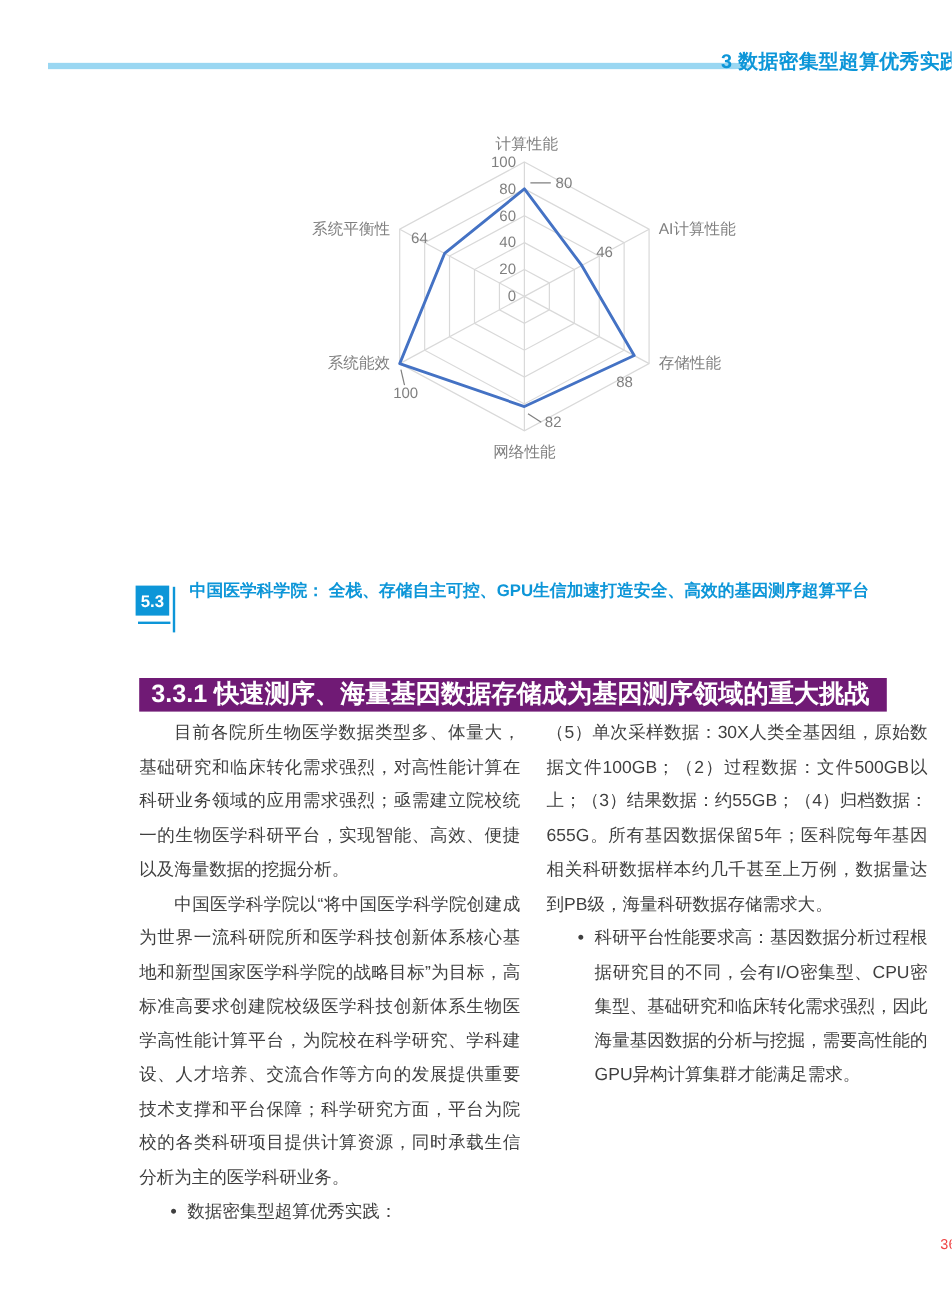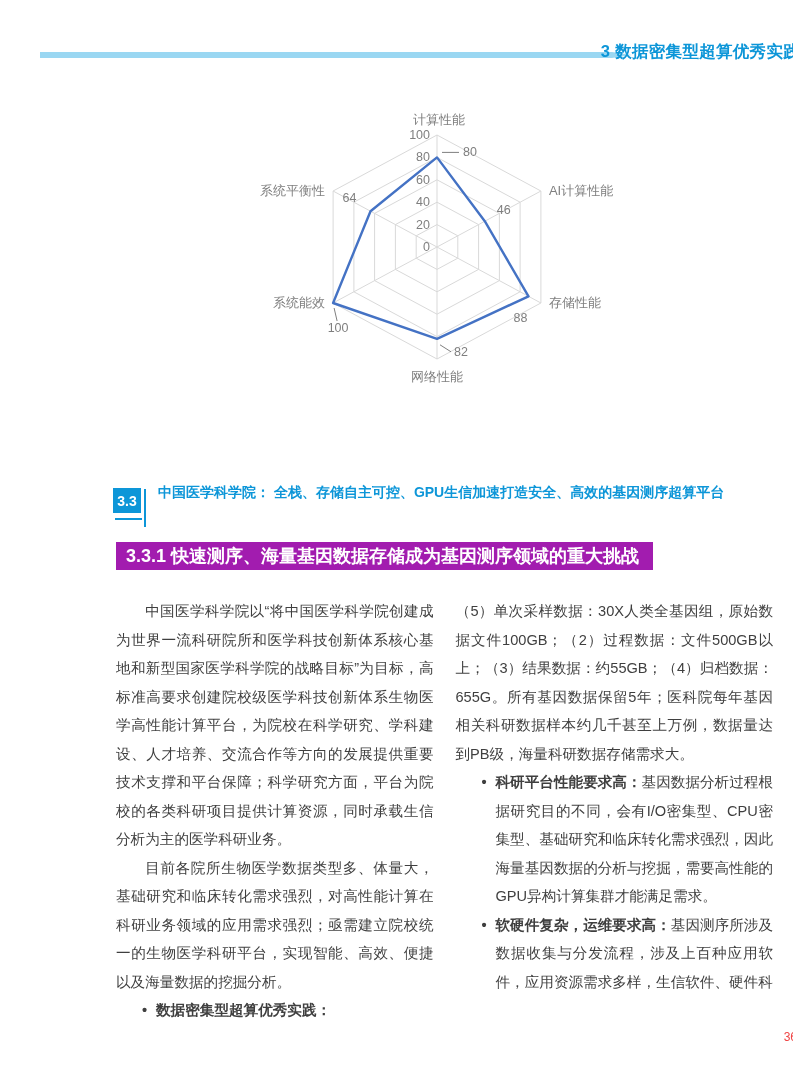--- a/index.html
+++ b/index.html
@@ -27,32 +27,32 @@
     font-size:14px;font-weight:bold;display:flex;align-items:center;justify-content:center;
   }
   .sec-badge-underline{position:absolute;left:2px;top:42px;width:27px;height:1.5px;background:#0d96d8;}
   .sec-vrule{position:absolute;left:31px;top:13px;width:2px;height:38px;background:#0d96d8;}
   .sec-title{
     margin:0 0 0 45px;width:600px;font-size:14px;line-height:33px;font-weight:bold;color:#0d96d8;
     text-align:justify;
   }
   
   .subsec-bar{
-    position:absolute;left:76px;top:542px;background:#a21caf;color:#fff;
-    font-size:18px;font-weight:bold;line-height:28px;padding:0 14px 0 10px;white-space:nowrap;
+    position:absolute;left:76px;top:565px;background:#701a75;color:#fff;
+    font-size:21px;font-weight:bold;line-height:28px;padding:0 14px 0 10px;white-space:nowrap;
   }
   
   .columns{position:absolute;left:76px;top:597px;width:657px;display:flex;gap:22px;}
   .col{width:318px;font-size:14.6px;line-height:28.5px;text-align:justify;color:#3f3f3f;}
   .col p{margin:0;text-indent:2em;}
   .col p.cont{text-indent:0;}
   .col ul{list-style:none;margin:0;padding:0;}
   .col li{position:relative;padding-left:40px;}
   .col li::before{content:"•";position:absolute;left:26px;top:0;font-weight:bold;color:#3f3f3f;}
-  .col b{font-weight:bold;}
+  .col b{font-weight:normal;}
   
   .page-number{position:absolute;right:36px;top:1030px;font-size:12px;color:#ef4444;}
 </style>
 </head>
 <body>
 
 <div class="page">
 
   <div class="header-rule"></div>
   <div class="header-title">3 数据密集型超算优秀实践</div>
@@ -89,39 +89,38 @@
         <text x="283.5" y="215.3" text-anchor="middle" font-size="12.5" fill="#7f7f7f">88</text>
         <line x1="203.0" y1="237.8" x2="214.0" y2="244.8" stroke="#7f7f7f" stroke-width="1"></line>
         <text x="217.0" y="248.8" text-anchor="start" font-size="12.5" fill="#7f7f7f">82</text>
         <line x1="97.1" y1="201.0" x2="100.1" y2="214.0" stroke="#7f7f7f" stroke-width="1"></line>
         <text x="101.1" y="225.0" text-anchor="middle" font-size="12.5" fill="#7f7f7f">100</text>
         <text x="119.5" y="95.2" text-anchor="end" font-size="12.5" fill="#7f7f7f">64</text>
       </svg>
   </div>
 
   <div class="sec33">
-    <div class="sec-badge">3.3</div>
+    <div class="sec-badge">5.3</div>
     <div class="sec-badge-underline"></div>
     <div class="sec-vrule"></div>
     <h2 class="sec-title">中国医学科学院： 全栈、存储自主可控、GPU生信加速打造安全、高效的基因测序超算平台</h2>
   </div>
 
   <div class="subsec-bar">3.3.1 快速测序、海量基因数据存储成为基因测序领域的重大挑战</div>
 
   <div class="columns">
     <div class="col">
+      <p>目前各院所生物医学数据类型多、体量大，基础研究和临床转化需求强烈，对高性能计算在科研业务领域的应用需求强烈；亟需建立院校统一的生物医学科研平台，实现智能、高效、便捷以及海量数据的挖掘分析。</p>
       <p>中国医学科学院以“将中国医学科学院创建成为世界一流科研院所和医学科技创新体系核心基地和新型国家医学科学院的战略目标”为目标，高标准高要求创建院校级医学科技创新体系生物医学高性能计算平台，为院校在科学研究、学科建设、人才培养、交流合作等方向的发展提供重要技术支撑和平台保障；科学研究方面，平台为院校的各类科研项目提供计算资源，同时承载生信分析为主的医学科研业务。</p>
-      <p>目前各院所生物医学数据类型多、体量大，基础研究和临床转化需求强烈，对高性能计算在科研业务领域的应用需求强烈；亟需建立院校统一的生物医学科研平台，实现智能、高效、便捷以及海量数据的挖掘分析。</p>
       <ul>
         <li><b>数据密集型超算优秀实践：</b></li>
       </ul>
     </div>
     <div class="col">
       <p class="cont">（5）单次采样数据：30X人类全基因组，原始数据文件100GB；（2）过程数据：文件500GB以上；（3）结果数据：约55GB；（4）归档数据：655G。所有基因数据保留5年；医科院每年基因相关科研数据样本约几千甚至上万例，数据量达到PB级，海量科研数据存储需求大。</p>
       <ul>
         <li><b>科研平台性能要求高：</b><span>基因数据分析过程根据研究目的不同，会有I/O密集型、CPU密集型、基础研究和临床转化需求强烈，因此海量基因数据的分析与挖掘，需要高性能的GPU异构计算集群才能满足需求。</span></li>
-        <li><b>软硬件复杂，运维要求高：</b><span>基因测序所涉及数据收集与分发流程，涉及上百种应用软件，应用资源需求多样，生信软件、硬件科</span></li>
       </ul>
     </div>
   </div>
 
   <div class="page-number">36</div>
 </div>
 
 </body></html>

